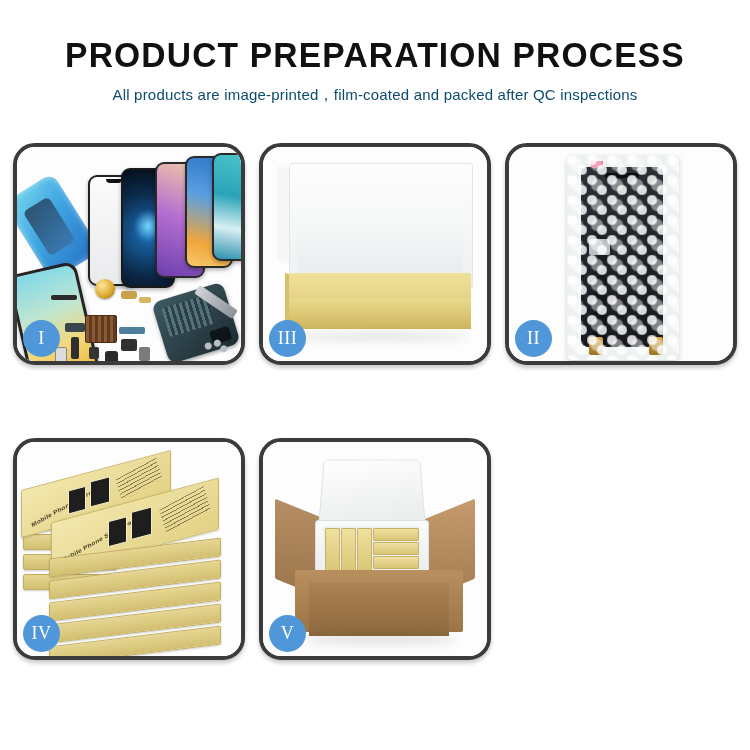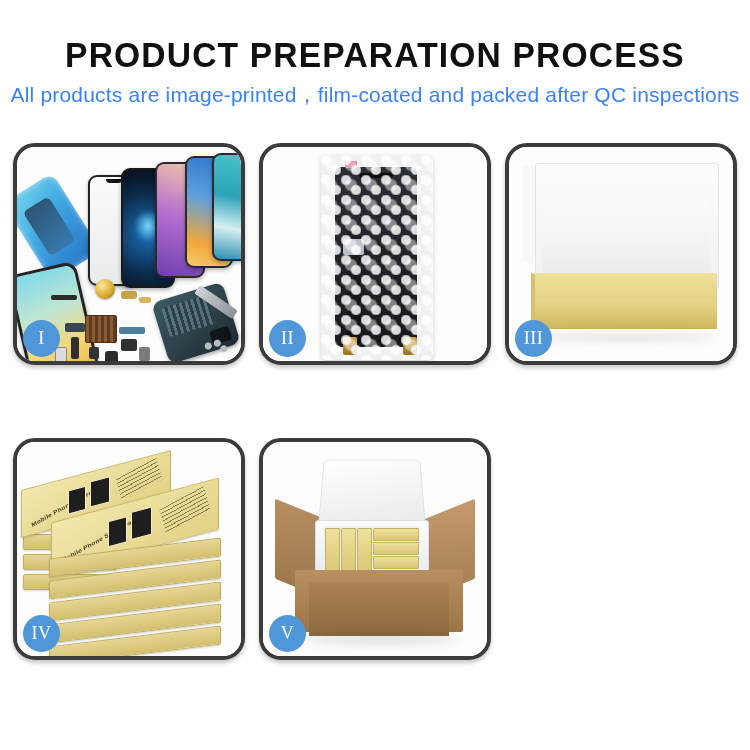--- a/index.html
+++ b/index.html
@@ -17,22 +17,22 @@
   .title{
     font-size:35px;
     font-weight:bold;
     letter-spacing:1.2px;
     color:#111111;
     line-height:42px;
     transform:scaleX(0.96);
     white-space:nowrap;
   }
   .subtitle{
-    font-size:21px;
-    color:#3b82f6;
+    font-size:15px;
+    color:#0c4a6e;
     line-height:24px;
     margin-top:7px;
     letter-spacing:.2px;
     white-space:nowrap;
   }
 
   
   .grid{
     position:absolute;
     left:13px;top:143px;
@@ -310,52 +310,52 @@
         <div class="part phh"></div>
         <div class="part pi"></div>
         <div class="part pj"></div>
         <div class="part pk"></div>
         <div class="tweez"></div>
         <div class="screws"></div>
       </div>
       <div class="badge">I</div>
     </div>
 
+    <div class="panel p3">
+      <div class="scene">
+        <div class="lidflapL"></div>
+        <div class="lidflapR"></div>
+        <div class="lid"></div>
+        <div class="foam"></div>
+        <div class="boxL"></div>
+        <div class="boxR"></div>
+        <div class="wrap"></div>
+        <div class="boxbody"></div>
+        <div class="boxfront"></div>
+        <div class="shadow"></div>
+      </div>
+      <div class="badge">III</div>
+    </div>
+
     <div class="panel p2">
       <div class="scene">
         <div class="bag">
           <div class="lcd">
             <div class="lcdtop"></div>
           </div>
           <div class="tape"></div>
           <div class="flex"></div>
           <div class="conn"></div>
           <div class="gold1"></div>
           <div class="gold2"></div>
           <div class="bubbles"></div>
           <div class="bubbles2"></div>
         </div>
       </div>
       <div class="badge">II</div>
-    </div>
-
-    <div class="panel p3">
-      <div class="scene">
-        <div class="lidflapL"></div>
-        <div class="lidflapR"></div>
-        <div class="lid"></div>
-        <div class="foam"></div>
-        <div class="boxL"></div>
-        <div class="boxR"></div>
-        <div class="wrap"></div>
-        <div class="boxbody"></div>
-        <div class="boxfront"></div>
-        <div class="shadow"></div>
-      </div>
-      <div class="badge">III</div>
     </div>
 
     <div class="panel p4">
       <div class="scene">
         <div class="stack">
 
           <div class="bx side" style="left:6px;top:72px;width:92px;height:14px;"></div>
           <div class="bx side" style="left:6px;top:92px;width:92px;height:14px;"></div>
           <div class="bx side" style="left:6px;top:112px;width:92px;height:14px;"></div>
           <div class="bx side" style="left:6px;top:132px;width:92px;height:14px;"></div>

